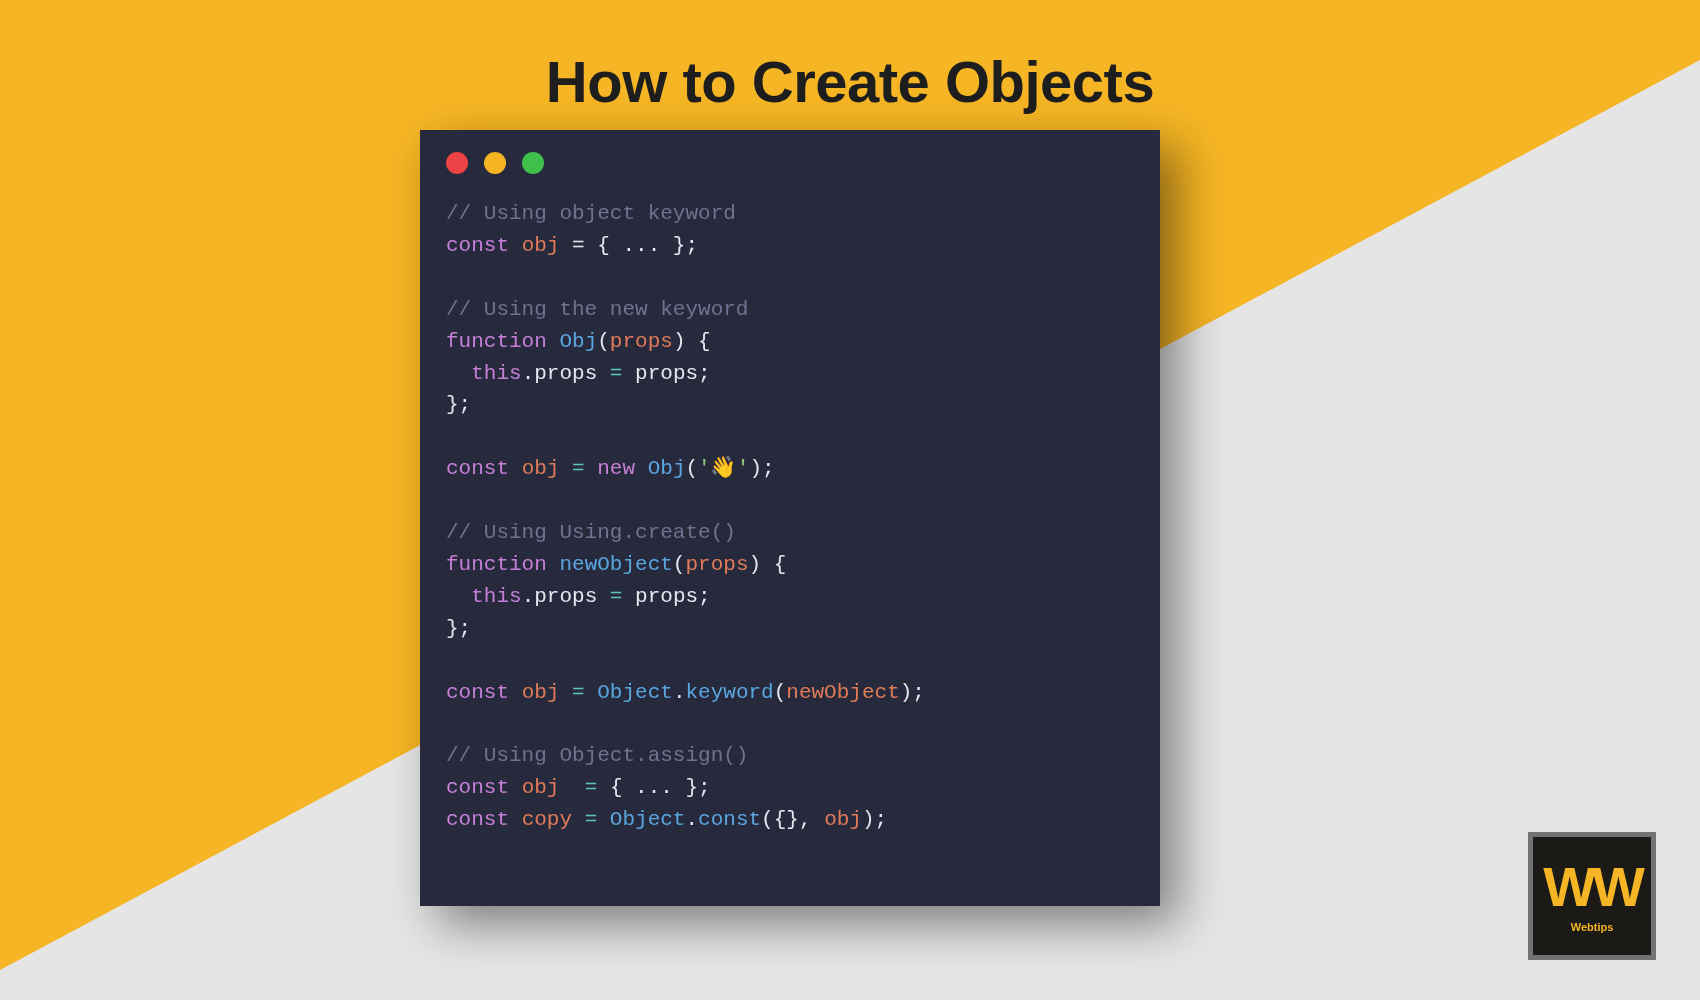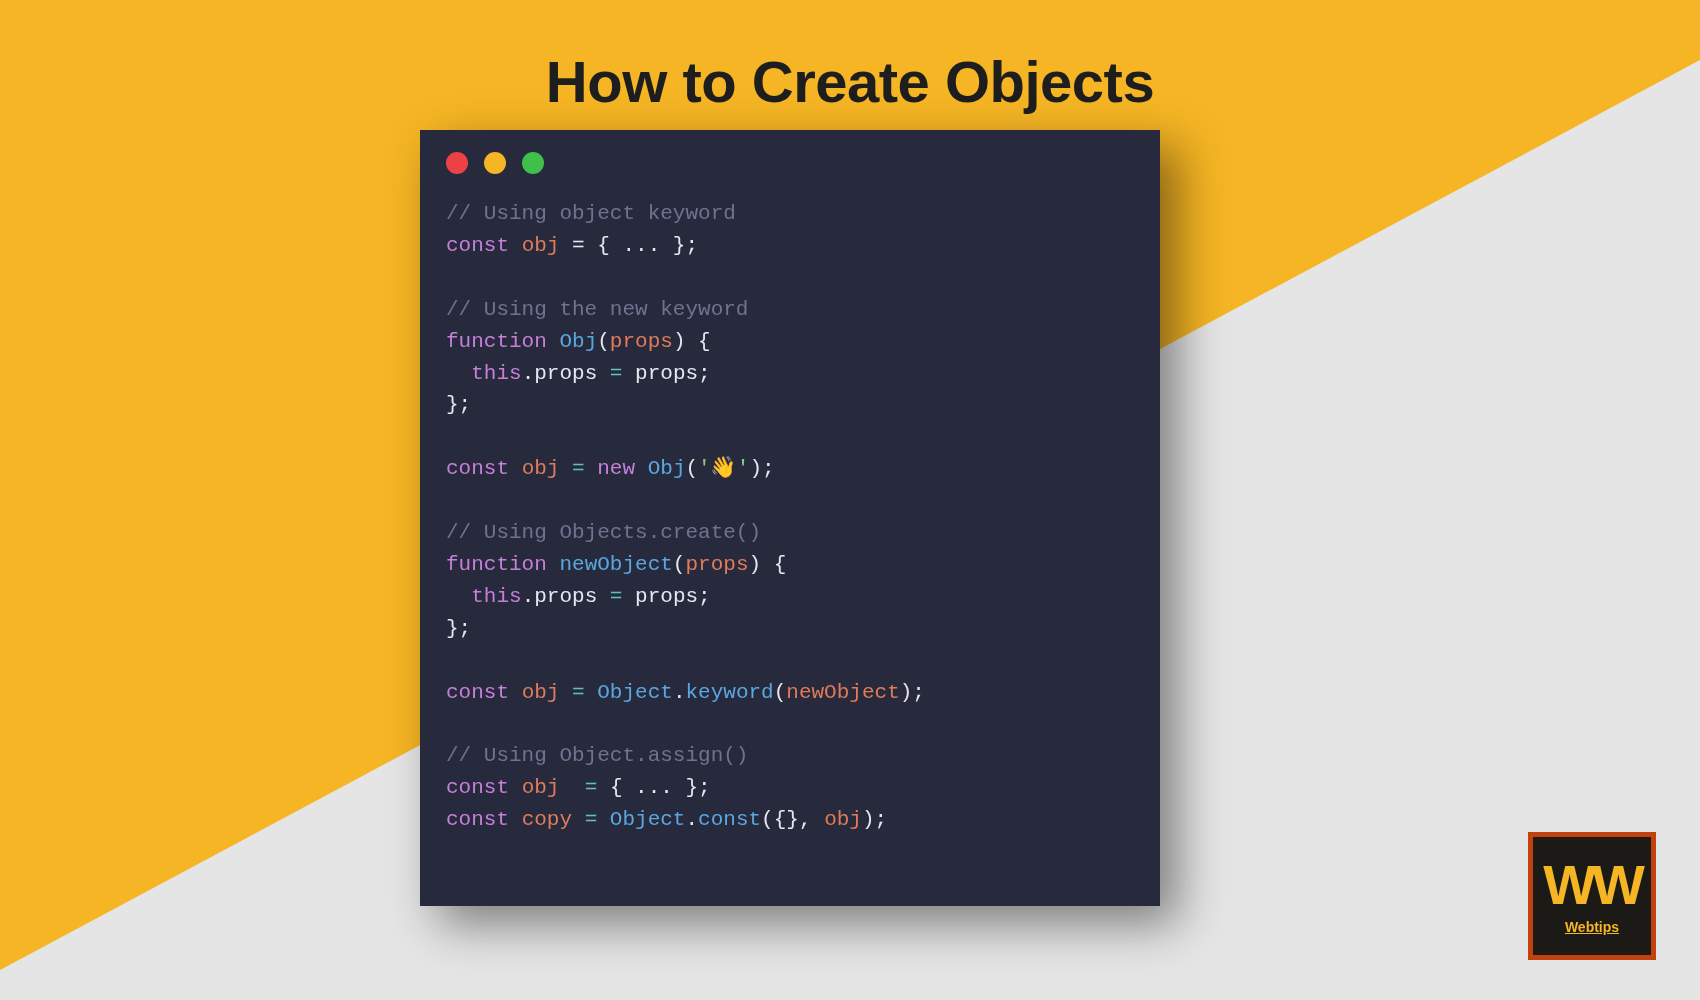--- a/index.html
+++ b/index.html
@@ -74,40 +74,39 @@
   .t-prop{ color: #e6e6ef; }
 
   
   .logo {
     position: absolute;
     right: 44px;
     bottom: 40px;
     width: 128px;
     height: 128px;
     background: #1c1a17;
-    border: 5px solid #c2410c;
+    border: 5px solid #737373;
     display: flex;
     flex-direction: column;
     align-items: center;
     justify-content: center;
   }
   .logo .mark {
     font-size: 56px;
     font-weight: 900;
     color: #f5b524;
     line-height: 1;
     letter-spacing: -4px;
     font-family: "Segoe UI", Arial, sans-serif;
   }
   .logo .sub {
-    font-size: 14px;
+    font-size: 11px;
     font-weight: 700;
     color: #f5b524;
     margin-top: 6px;
-    text-decoration: underline;
   }
 </style>
 </head>
 <body>
 
 <div class="stage">
   <div class="wedge"></div>
 
   <h1 class="title">How to Create Objects</h1>
 
@@ -121,21 +120,21 @@
 <pre class="code"><span class="t-cmt">// Using object keyword</span>
 <span class="t-kw">const</span> <span class="t-var">obj</span><span class="t-pn"> = { ... };</span>
 
 <span class="t-cmt">// Using the new keyword</span>
 <span class="t-kw">function</span> <span class="t-fn">Obj</span><span class="t-pn">(</span><span class="t-p">props</span><span class="t-pn">) {</span>
   <span class="t-kw">this</span><span class="t-prop">.props</span><span class="t-op"> = </span><span class="t-pn">props</span><span class="t-pn">;</span>
 <span class="t-pn">};</span>
 
 <span class="t-kw">const</span> <span class="t-var">obj</span><span class="t-op"> = </span><span class="t-kw">new</span> <span class="t-fn">Obj</span><span class="t-pn">(</span><span class="t-str">'👋'</span><span class="t-pn">);</span>
 
-<span class="t-cmt">// Using Objects.create()</span>
+<span class="t-cmt">// Using Using.create()</span>
 <span class="t-kw">function</span> <span class="t-fn">newObject</span><span class="t-pn">(</span><span class="t-p">props</span><span class="t-pn">) {</span>
   <span class="t-kw">this</span><span class="t-prop">.props</span><span class="t-op"> = </span><span class="t-pn">props</span><span class="t-pn">;</span>
 <span class="t-pn">};</span>
 
 <span class="t-kw">const</span> <span class="t-var">obj</span><span class="t-op"> = </span><span class="t-fn">Object</span><span class="t-pn">.</span><span class="t-fn">keyword</span><span class="t-pn">(</span><span class="t-var">newObject</span><span class="t-pn">);</span>
 
 <span class="t-cmt">// Using Object.assign()</span>
 <span class="t-kw">const</span> <span class="t-var">obj</span><span class="t-pn">  </span><span class="t-op">= </span><span class="t-pn">{ ... };</span>
 <span class="t-kw">const</span> <span class="t-var">copy</span><span class="t-op"> = </span><span class="t-fn">Object</span><span class="t-pn">.</span><span class="t-fn">const</span><span class="t-pn">(</span><span class="t-pn">{}</span><span class="t-pn">, </span><span class="t-var">obj</span><span class="t-pn">);</span></pre>
   </div>

